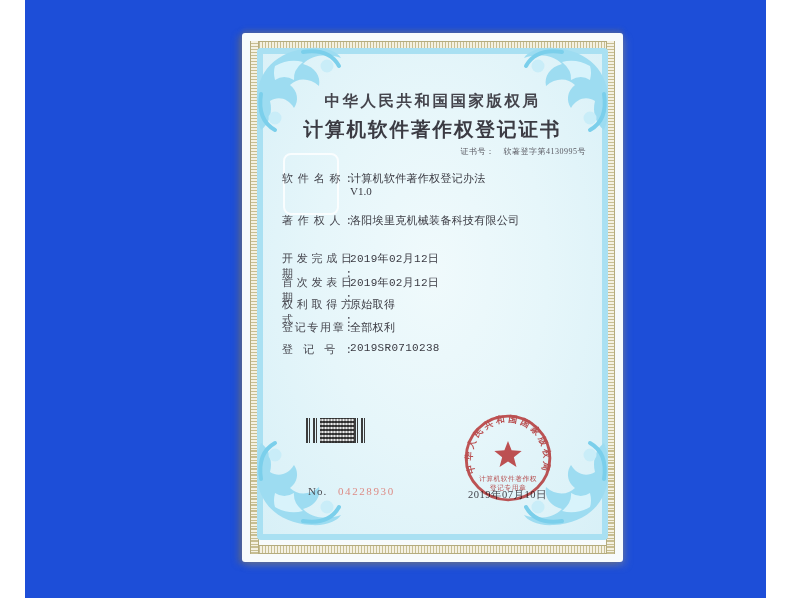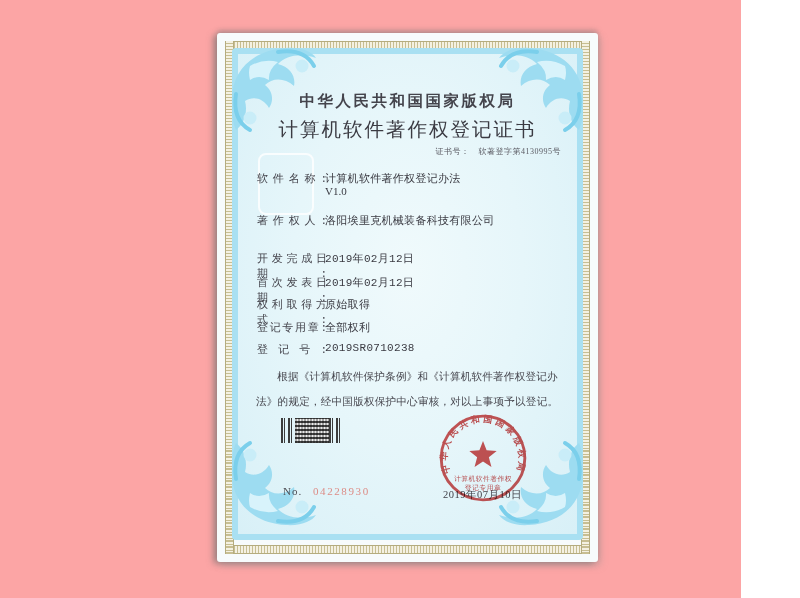--- a/index.html
+++ b/index.html
@@ -1,18 +1,18 @@
 <!DOCTYPE html>
 <html><head>
 <meta charset="utf-8">
 <style>
   * { margin:0; padding:0; box-sizing:border-box; }
   html,body { width:800px; height:598px; overflow:hidden; }
   body { background:#ffffff; font-family:"Liberation Serif","DejaVu Serif",serif; }
-  .stage { position:relative; width:741px; height:598px; background:#fca5a5; }
+  .stage { position:relative; width:741px; height:598px; background:#1d4ed8;margin-left:25px; }
 
   
   .paper {
     position:absolute; left:217px; top:33px; width:381px; height:529px;
     background:#f7fbfc;
     box-shadow:-4px 2px 6px rgba(110,110,110,.55), 3px 4px 7px rgba(150,150,150,.35),
                0 -3px 5px rgba(120,120,120,.4);
     border-radius:3px;
   }
 
@@ -37,21 +37,21 @@
   .fl-bl { left:11px;  top:406px; transform:scaleY(-1); }
   .fl-br { left:280px; top:406px; transform:scale(-1,-1); }
 
   .ghost-box { position:absolute; left:41px; top:120px; width:56px; height:62px;
     border:2px solid rgba(255,255,255,.8); border-radius:8px; }
 
   
   .issuer { position:absolute; top:58px; left:0; width:100%; text-align:center;
     font-size:15.5px; font-weight:bold; letter-spacing:2.5px; color:#44444c; }
   .cert-title { position:absolute; top:83px; left:0; width:100%; text-align:center;
-    font-size:19.5px; font-weight:normal; letter-spacing:2px; color:#3b3b43; }
+    font-size:19.5px; font-weight:bold; letter-spacing:2px; color:#3b3b43; }
   .cert-no { position:absolute; top:113px; right:37px; font-size:8px; color:#5a5a62; letter-spacing:.5px; }
   .cert-no .cn-val { margin-left:9px;text-align:center; }
 
   .row { position:absolute; left:40px; font-size:11px; color:#3e3e46;font-family:Liberation Mono, monospace; }
   .row .lbl { display:inline-block; width:70px; text-align:justify; text-align-last:justify;
     color:#45454d; vertical-align:top; }
   .row .val { position:absolute; left:68px; white-space:nowrap; letter-spacing:.3px; color:#3a3a42; }
   .v2 { position:absolute; left:108px; font-size:11px; color:#3a3a42;text-align:center; }
 
   .legal { position:absolute; left:39px; top:331px; width:308px; font-size:10.6px;
@@ -156,21 +156,20 @@
     </div>
     <div class="row" style="top:287px">
       <span class="lbl">登记专用章:</span>
       <span class="val">全部权利</span>
     </div>
     <div class="row" style="top:309px">
       <span class="lbl">登记号:</span>
       <span class="val">2019SR0710238</span>
     </div>
 
-    <p class="legal">根据《计算机软件保护条例》和《计算机软件著作权登记办法》的规定，经中国版权保护中心审核，对以上事项予以登记。</p>
 
     <div class="barcode">
       <div class="bc-1d"></div>
       <div class="bc-2d"></div>
       <div class="bc-1d"></div>
     </div>
 
     <svg class="seal" viewBox="0 0 100 100">
       <defs>
         <path id="seal-arc" d="M 12.4,63.7 A 40,40 0 1 1 87.6,63.7" fill="none"></path>

